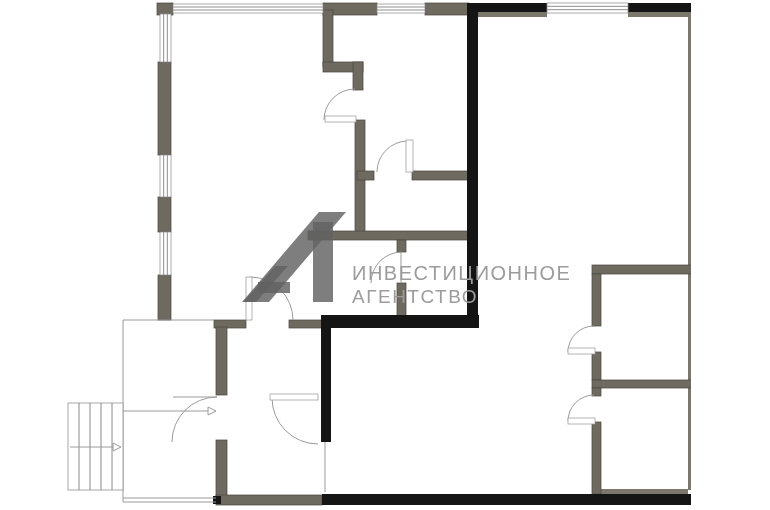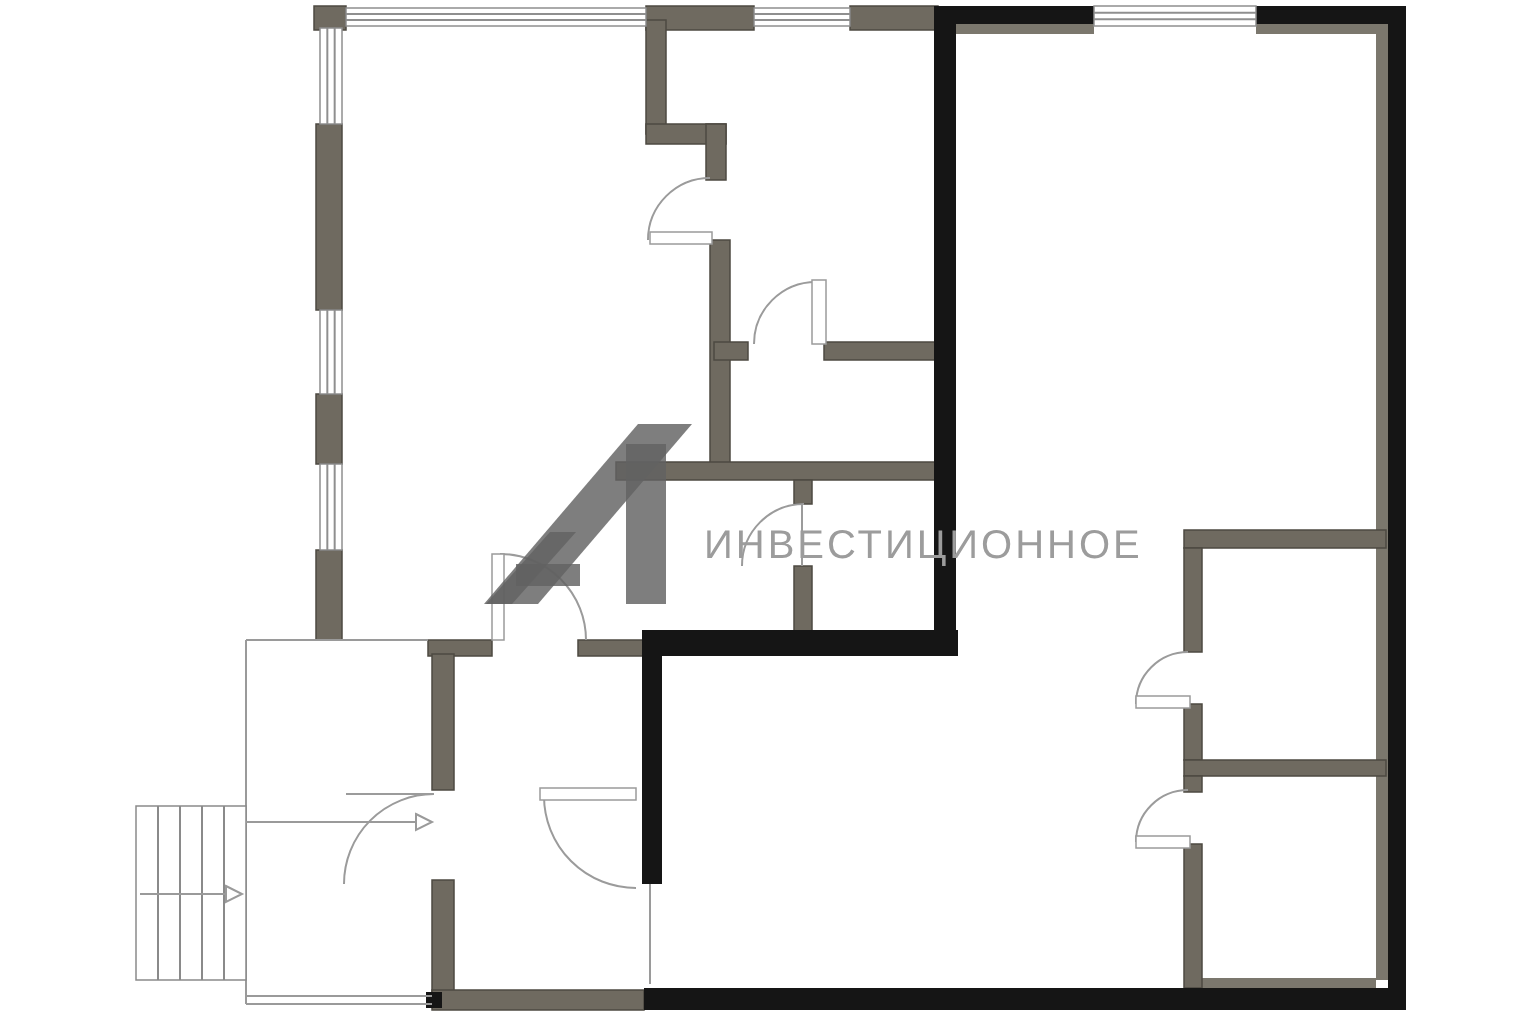--- a/index.html
+++ b/index.html
@@ -1,16 +1,16 @@
 <!DOCTYPE html>
 <html><head>
 <meta charset="utf-8">
 <style>
   html,body{margin:0;padding:0;background:#fff;}
-  .canvas{position:relative;width:770px;height:510px;background:#ffffff;overflow:hidden;
+  .canvas{position:relative;width:691px;height:510px;background:#ffffff;overflow:hidden;
           font-family:"Liberation Sans", sans-serif;}
   .plan-svg{position:absolute;left:0;top:0;}
   .wm-text{position:absolute;color:#9c9c9c;letter-spacing:1.5px;font-weight:400;
            white-space:nowrap;user-select:none;}
   .wm-line1{left:352px;top:262px;font-size:20px;}
   .wm-line2{left:352px;top:286px;font-size:19px;}
 </style>
 </head>
 <body>
 
@@ -102,13 +102,14 @@
       <path d="M 594 326 A 26 26 0 0 0 568 352" fill="none" stroke="#9b9b9b" stroke-width="1"></path>
       <rect x="568" y="348" width="27" height="6" fill="#ffffff" stroke="#9b9b9b" stroke-width="0.75"></rect>
       <path d="M 594 395 A 26 26 0 0 0 568 421" fill="none" stroke="#9b9b9b" stroke-width="1"></path>
       <rect x="568" y="418" width="27" height="6" fill="#ffffff" stroke="#9b9b9b" stroke-width="0.75"></rect>
       <polygon points="242,302 269,302 346,212 319,212" fill="#616161" fill-opacity="0.82"></polygon>
       <polygon points="243,302 256,302 288,266 275,266" fill="#616161" fill-opacity="0.82"></polygon>
       <polygon points="258,282 290,282 290,293 258,293" fill="#616161" fill-opacity="0.82"></polygon>
       <polygon points="313,222 333,222 333,302 313,302" fill="#616161" fill-opacity="0.82"></polygon>
     </svg>
   <div class="wm-text wm-line1">ИНВЕСТИЦИОННОЕ</div>
+  <div class="wm-text wm-line2">АГЕНТСТВО</div>
 </div>
 
 </body></html>

